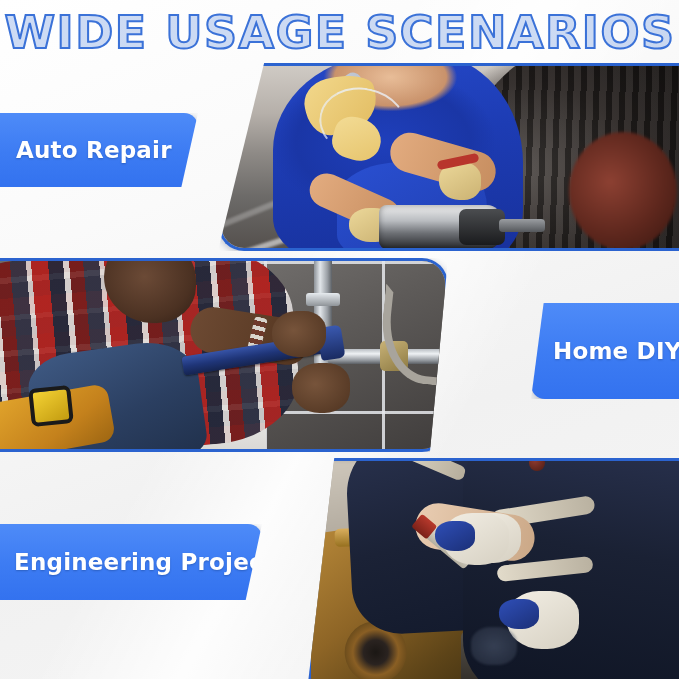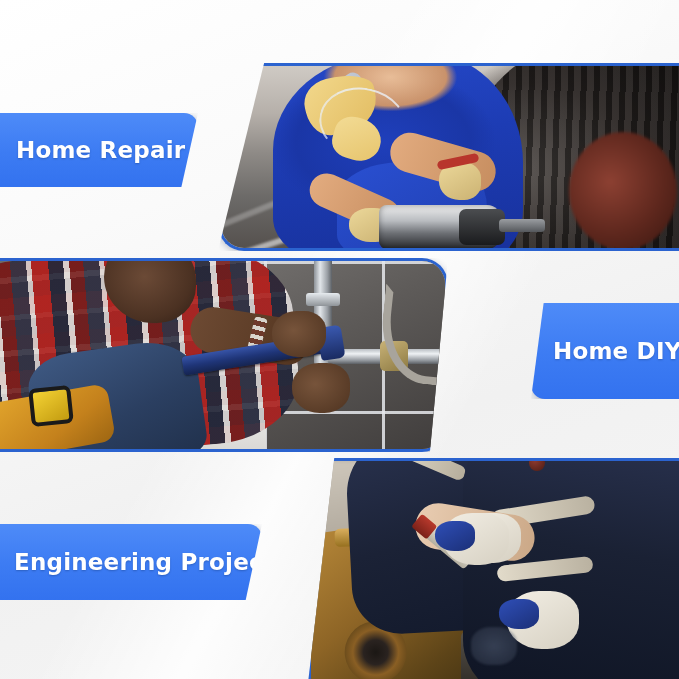--- a/index.html
+++ b/index.html
@@ -414,20 +414,23 @@
     border-radius:14px 0 0 14px;
     clip-path:polygon(8% 0,100% 0,100% 100%,0 100%);
     padding-left:22px;
   }
 </style>
 </head>
 <body>
 
 <div id="poster">
 
+  <div class="title-wrap">
+    <span class="title">WIDE USAGE SCENARIOS</span>
+  </div>
 
   <div class="panel" id="panel-auto">
     <div class="scene s-auto">
       <div class="tire"></div>
       <div class="hub"></div>
       <div class="redbox"></div>
       <div class="floorline"></div>
       <div class="floorline b"></div>
       <div class="worker">
         <div class="stripe"></div>
@@ -504,21 +507,21 @@
           <i class="grip"></i>
         </div>
       <div class="tattoo"></div>
       <div class="glove g3">
           <i class="grip"></i>
         </div>
     </div>
   </div>
 
   <div class="badge" id="badge-auto">
-    <span class="btxt">Home Repair</span>
+    <span class="btxt">Auto Repair</span>
   </div>
 
   <div class="badge" id="badge-diy">
     <span class="btxt">Home DIY</span>
   </div>
 
   <div class="badge" id="badge-eng">
     <span class="btxt">Engineering Project</span>
   </div>
 

